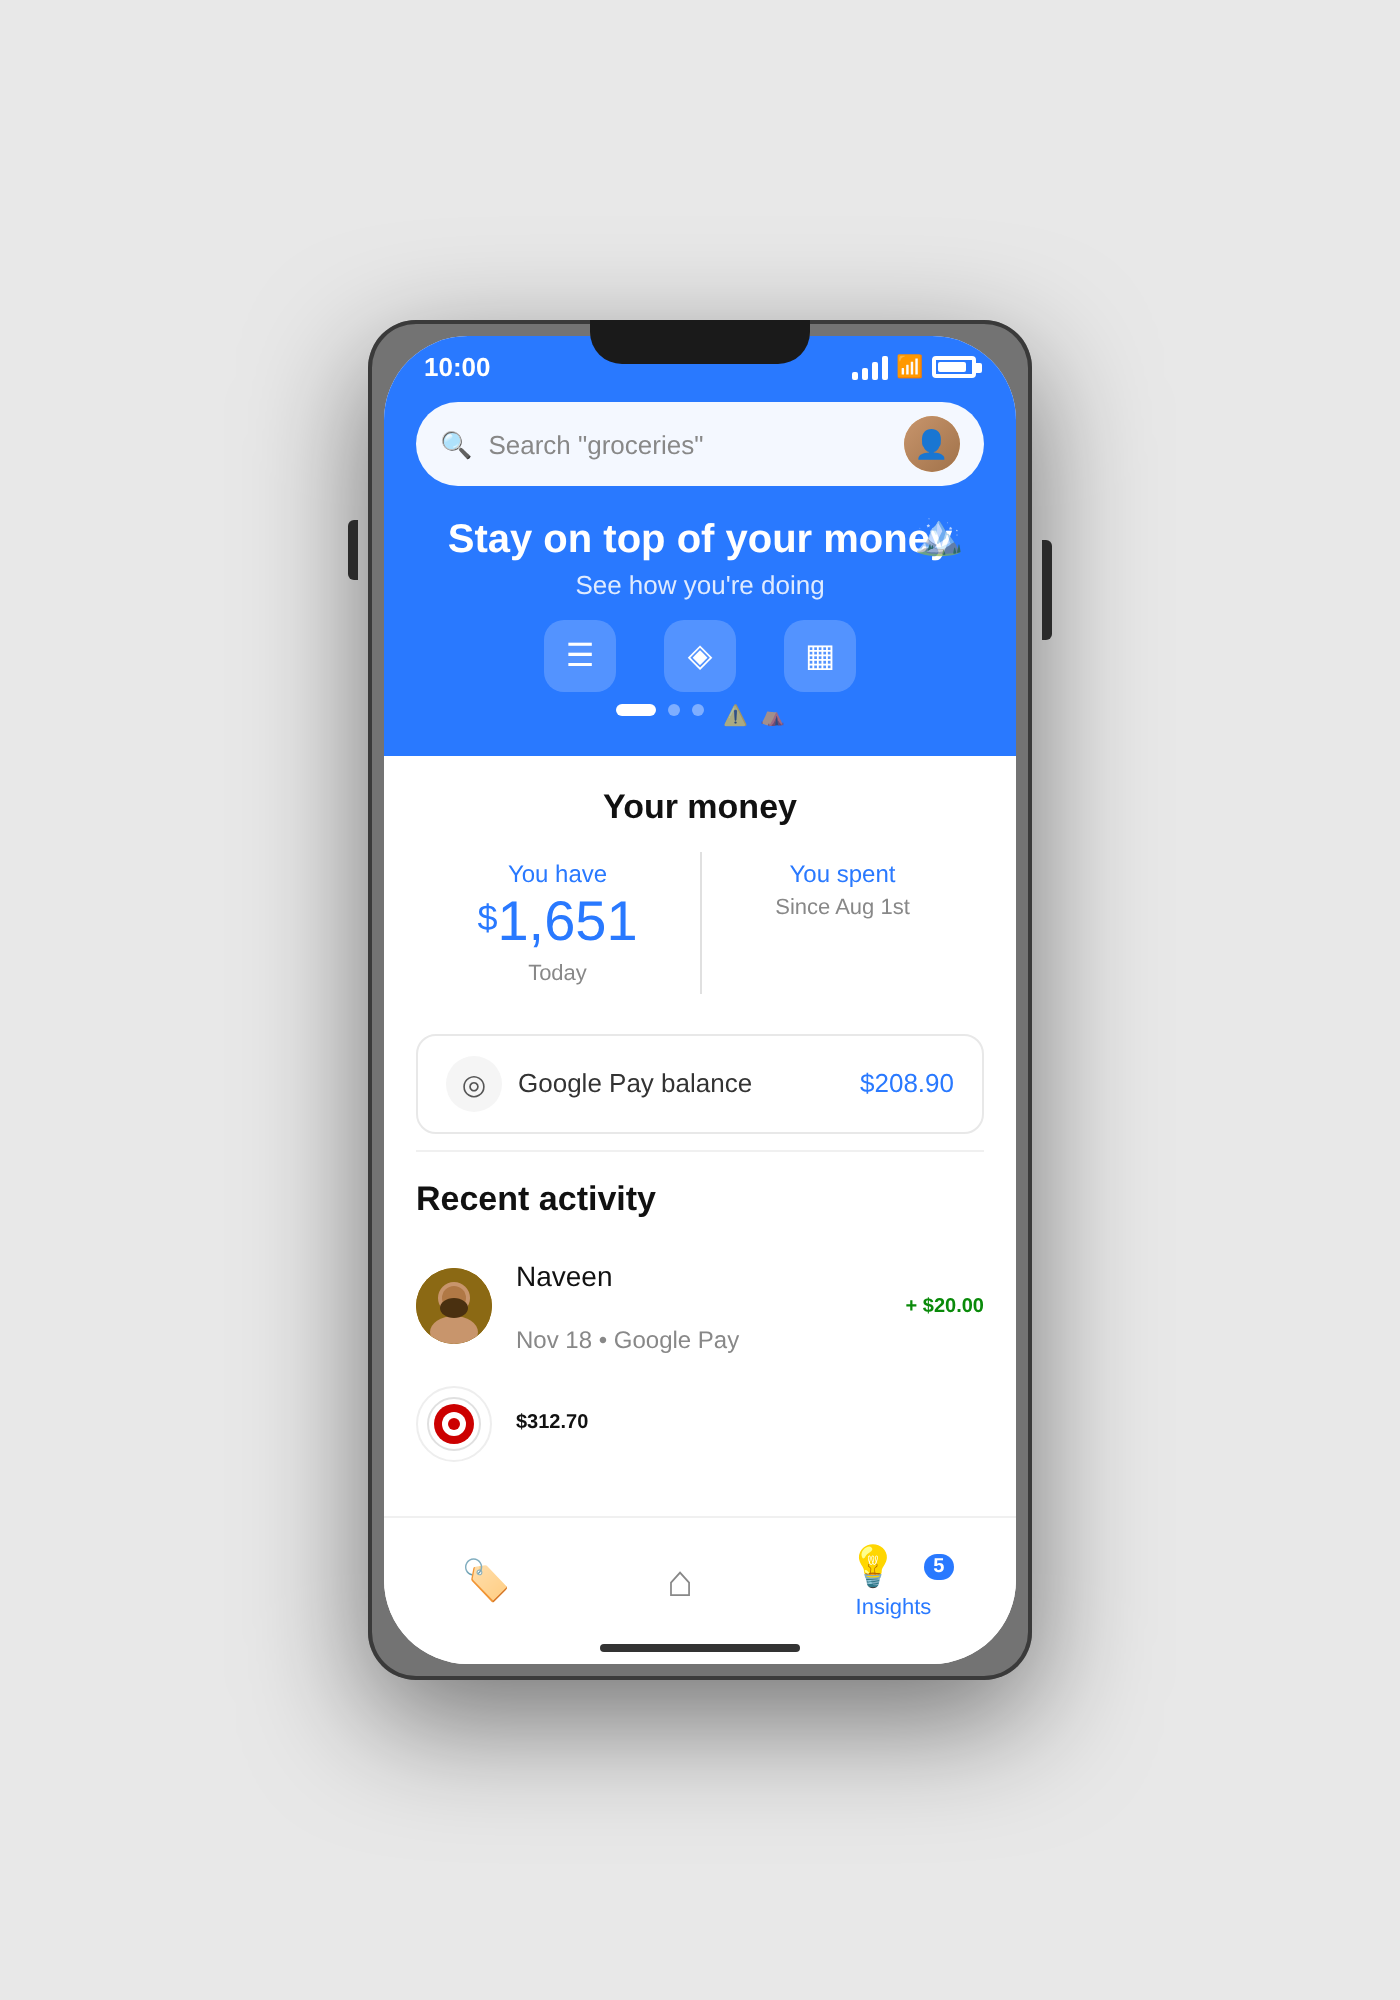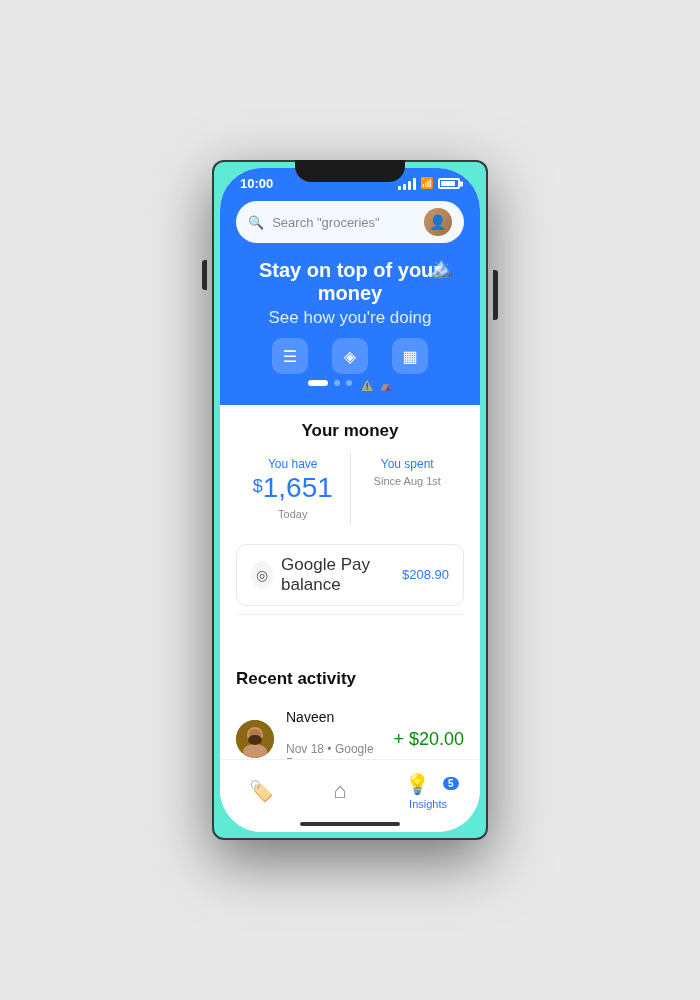--- a/index.html
+++ b/index.html
@@ -7,24 +7,24 @@
       width: 700px;
       height: 1000px;
       background: #e8e8e8;
       display: flex;
       align-items: center;
       justify-content: center;
       font-family: 'Segoe UI', Arial, sans-serif;
     }
 
     .phone-outer {
-      width: 276px;
+      width: 332px;
       height: 680px;
-      background: #5eead4;
-      border-radius: 12px;
+      background: #737373;
+      border-radius: 24px;
       padding: 8px;
       box-shadow: 0 20px 60px rgba(0,0,0,0.5), inset 0 0 0 2px #3a3a3a;
       position: relative;
     }
 
     .phone-inner {
       width: 100%;
       height: 100%;
       background: #fff;
       border-radius: 42px;
@@ -198,21 +198,21 @@
 
     .hero-title {
       color: white;
       font-size: 20px;
       font-weight: 600;
       margin-bottom: 3px;
     }
 
     .hero-subtitle {
       color: rgba(255,255,255,0.85);
-      font-size: 17px;
+      font-size: 13px;
     }
 
     .hero-illustration {
       position: absolute;
       right: 10px;
       top: 0px;
       font-size: 20px;
       opacity: 0.7;
     }
 
@@ -350,21 +350,21 @@
       background: #f5f5f5;
       border-radius: 50%;
       display: flex;
       align-items: center;
       justify-content: center;
       font-size: 14px;
       color: #555;
     }
 
     .balance-name {
-      font-size: 17px;
+      font-size: 13px;
       color: #333;
     }
 
     .balance-amount {
       font-size: 13px;
       color: #2979ff;
       font-weight: 500;
     }
 
     
@@ -391,21 +391,20 @@
     
     .recent-activity {
       padding: 14px 16px 8px;
     }
 
     .activity-title {
       font-size: 17px;
       font-weight: 600;
       color: #111;
       margin-bottom: 12px;
-      margin-top: 40px;
     }
 
     .activity-item {
       display: flex;
       align-items: center;
       gap: 12px;
       padding: 8px 0;
     }
 
     .activity-avatar {
@@ -452,22 +451,22 @@
       color: #111;
     }
 
     .activity-detail {
       font-size: 12px;
       color: #888;
       margin-top: 17px;
     }
 
     .activity-amount {
-      font-size: 18px;
-      font-weight: 400;
+      font-size: 10px;
+      font-weight: 700;
     }
 
     .amount-positive {
       color: #0a8a0a;
     }
 
     .amount-negative {
       color: #111;
     }
 

